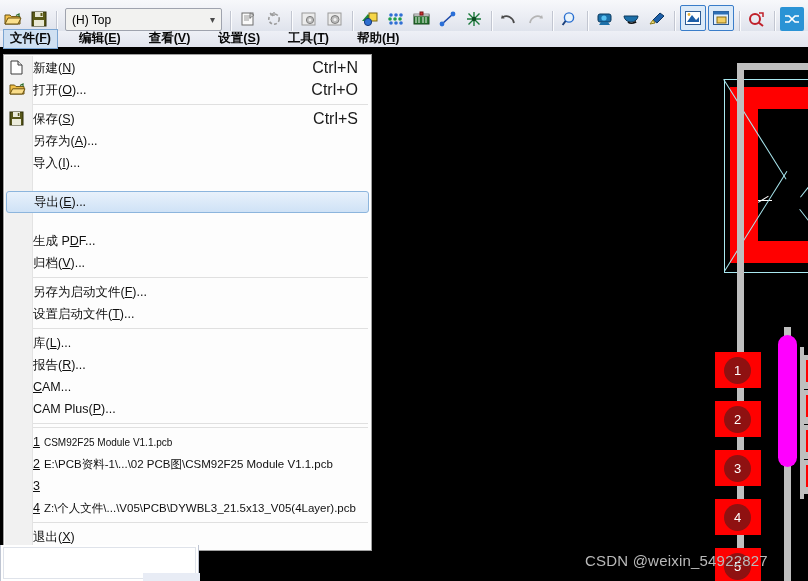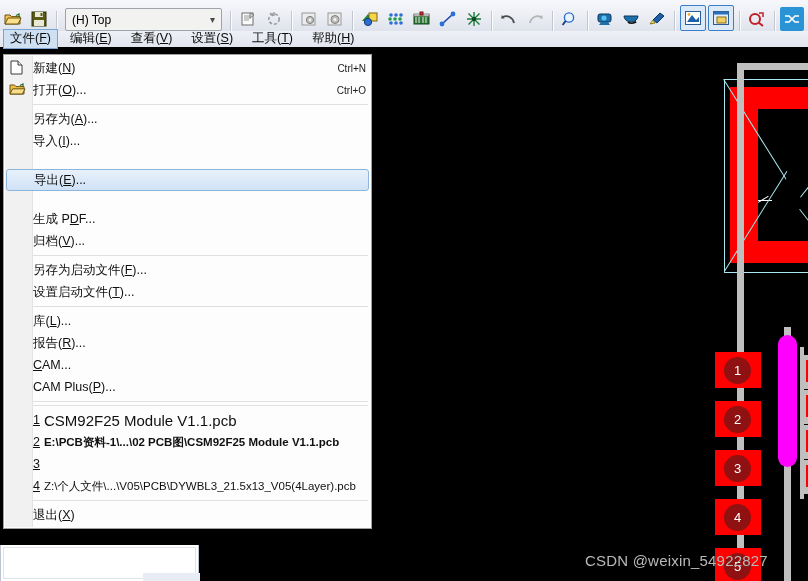--- a/index.html
+++ b/index.html
@@ -28,32 +28,32 @@
   .tb-sep{width:1px;height:20px;background:#c2c6d1;margin:0 4px;box-shadow:1px 0 0 #fbfcfe;}
   .tb-btn.boxed{border:1px solid #3a7dc9;background:#dceaf8;border-radius:2px;}
   #layer-combo{width:155px;height:21px;margin-left:4px;margin-right:4px;background:#f2f2f0;border:1px solid #9fa3ae;
                border-radius:2px;display:flex;align-items:center;position:relative;font-size:12px;color:#000;}
   #layer-combo .val{padding-left:6px;flex:1;}
   #layer-combo .arrow{width:17px;text-align:center;color:#4a4a4a;font-size:10px;}
 
   
   #menubar{position:absolute;left:0;top:31px;width:808px;height:16px;
            background:linear-gradient(#eef0f6,#e2e5ee);display:flex;align-items:center;padding-left:3px;}
-  .menu-item{font-size:12.5px;color:#0a0a0a;padding:1px 7px 2px 7px;margin-right:5px;white-space:nowrap;}
+  .menu-item{font-size:12.5px;color:#0a0a0a;padding:1px 7px 2px 7px;margin-right:14px;white-space:nowrap;font-weight:bold;}
   .menu-item.active{background:#cfe0f2;border:1px solid #7aa5d2;padding:0px 6px 1px 6px;}
   .acc{text-decoration:underline;}
 
   
   #file-menu{position:absolute;left:3px;top:54px;width:367px;background:#fdfdfd;
              border:1px solid #a0a0a0;box-shadow:2px 2px 3px rgba(0,0,0,.28);
              padding:2px 0 2px 0;}
   #file-menu .gutter{position:absolute;left:1px;top:1px;bottom:1px;width:27px;background:#f1f1f1;border-right:1px solid #e3e3e3;}
   .mrow{position:relative;height:22px;display:flex;align-items:center;padding-left:29px;z-index:2;font-size:12.5px;color:#101010;}
   .mrow .lbl{flex:1;white-space:nowrap;}
-  .mrow .sc{padding-right:5px;font-size:10px;color:#1a1a1a;}
+  .mrow .sc{padding-right:13px;font-size:16px;color:#1a1a1a;}
   .mrow.sel{background:linear-gradient(#e8f1fb,#cfe2f6);border:1px solid #8cb5dd;border-radius:3px;
             margin:17px 2px;height:20px;padding-left:27px;}
   .msep{height:1px;background:#e0e0e0;margin:3px 3px 3px 29px;z-index:2;position:relative;}
   .mico{position:absolute;left:5px;top:3px;width:17px;height:16px;z-index:3;}
   .mrow .recent-num{padding-right:4px;}
 
   
   #left-panel{position:absolute;left:0;top:545px;width:197px;height:36px;background:#fff;
               border:1px solid #bfc5d2;border-top:none;}
   #left-panel-inner{position:absolute;left:2px;top:2px;right:2px;bottom:2px;background:#fff;border:1px solid #dfe3ea;}
@@ -338,20 +338,30 @@
         <span class="mico"><svg width="17" height="14" viewBox="0 0 17 14">
             <path d="M1 12V3h4.5L7 4.6h8V12z" fill="#f0bf48" stroke="#6b5210"></path>
             <path d="M1 12l2.6-5.2H16L13.4 12z" fill="#f9dd8a" stroke="#6b5210"></path>
             <path d="M11 3.5l3-1.6V4.6" fill="none" stroke="#2a6b2a" stroke-width="1.2"></path>
           </svg></span>
         <span class="lbl">打开(<span class="acc">O</span>)...</span>
         <span class="sc">Ctrl+O</span>
       </div>
       <div class="msep"></div>
       <div class="mrow">
+        <span class="mico"><svg width="15" height="15" viewBox="0 0 15 15">
+            <rect x="1" y="1" width="13" height="13" fill="#57571a" stroke="#2f2f08"></rect>
+            <rect x="4" y="1" width="7" height="5" fill="#ececdc"></rect>
+            <rect x="3" y="8" width="9" height="6" fill="#ececdc"></rect>
+            <rect x="8.8" y="2" width="1.6" height="3" fill="#57571a"></rect>
+          </svg></span>
+        <span class="lbl">保存(<span class="acc">S</span>)</span>
+        <span class="sc">Ctrl+S</span>
+      </div>
+      <div class="mrow">
         <span class="lbl">另存为(<span class="acc">A</span>)...</span>
       </div>
       <div class="mrow">
         <span class="lbl">导入(<span class="acc">I</span>)...</span>
       </div>
       <div class="mrow sel">
         <span class="lbl">导出(<span class="acc">E</span>)...</span>
       </div>
       <div class="mrow">
         <span class="lbl">生成 P<span class="acc">D</span>F...</span>
@@ -376,25 +386,25 @@
       <div class="mrow">
         <span class="lbl"><span class="acc">C</span>AM...</span>
       </div>
       <div class="mrow">
         <span class="lbl">CAM Plus(<span class="acc">P</span>)...</span>
       </div>
       <div class="msep"></div>
       <div class="msep"></div>
       <div class="mrow">
         <span class="recent-num acc">1</span>
-        <span class="lbl" style="font-size: 15px;"> CSM92F25 Module V1.1.pcb</span>
+        <span class="lbl" style="font-size: 10px;"> CSM92F25 Module V1.1.pcb</span>
       </div>
       <div class="mrow">
         <span class="recent-num acc">2</span>
-        <span class="lbl" style="font-size: 11.5px; font-weight: bold;"> E:\PCB资料-1\...\02 PCB图\CSM92F25 Module V1.1.pcb</span>
+        <span class="lbl" style="font-size: 11.5px;"> E:\PCB资料-1\...\02 PCB图\CSM92F25 Module V1.1.pcb</span>
       </div>
       <div class="mrow">
         <span class="recent-num acc">3</span>
       </div>
       <div class="mrow">
         <span class="recent-num acc">4</span>
         <span class="lbl" style="font-size: 11.5px;"> Z:\个人文件\...\V05\PCB\DYWBL3_21.5x13_V05(4Layer).pcb</span>
       </div>
       <div class="msep"></div>
       <div class="mrow">

